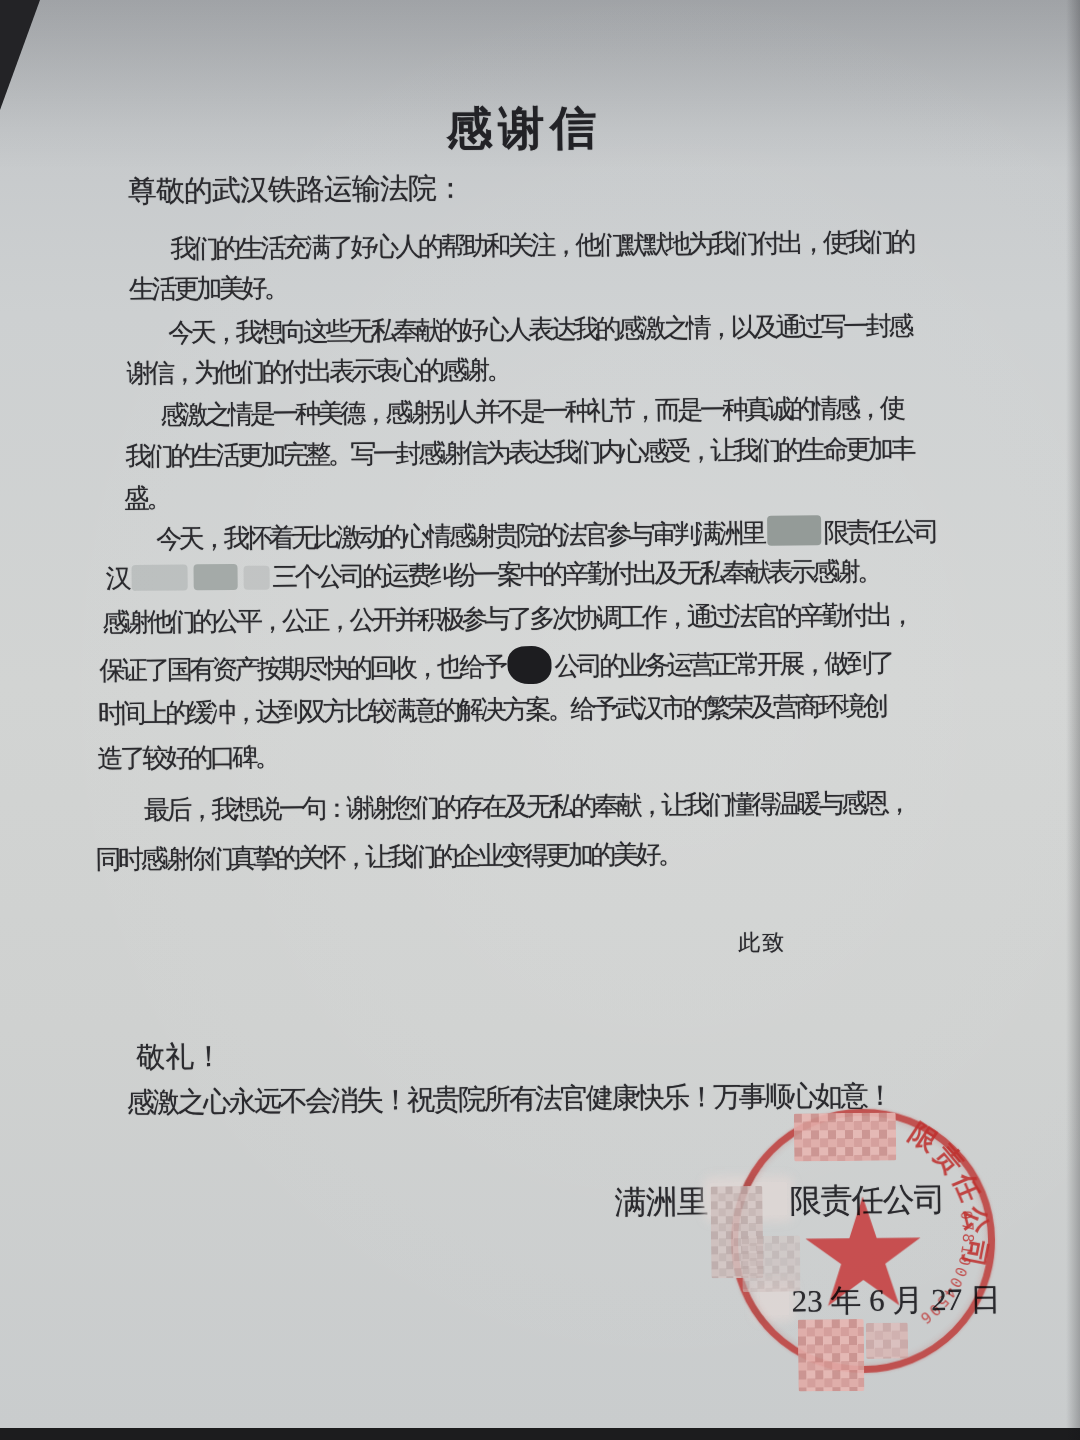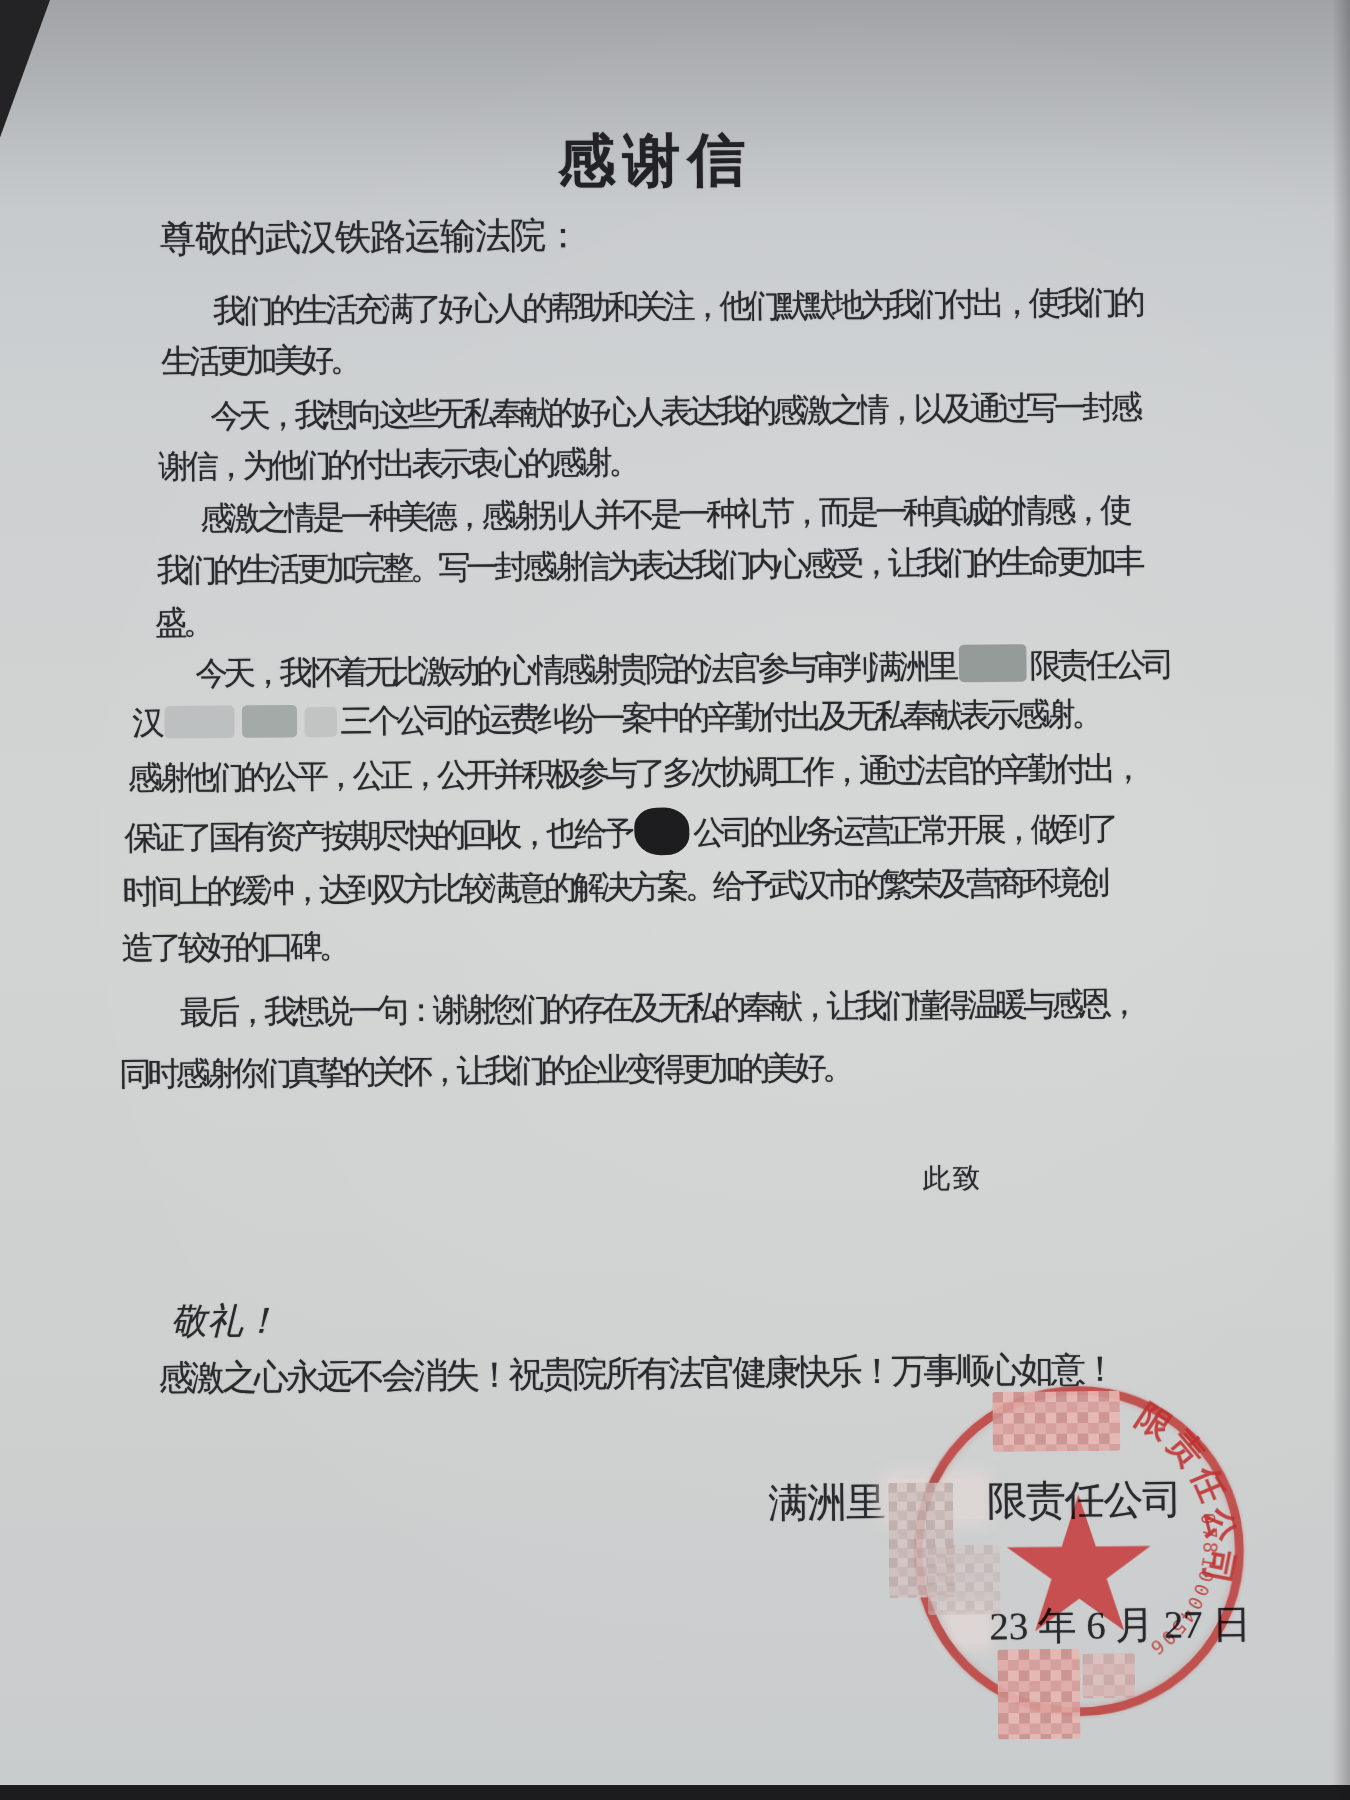--- a/index.html
+++ b/index.html
@@ -123,21 +123,21 @@
     <div class="ln" style="left:100px;top:646px;"><span>保证了国有资产按期尽快的回收，也给予</span><span class="redact redact-black"></span><span>公司的业务运营正常开展，做到了</span></div>
 
     <div class="ln" style="left:98px;top:692px;">时间上的缓冲，达到双方比较满意的解决方案。给予武汉市的繁荣及营商环境创</div>
     <div class="ln" style="left:97px;top:737px;">造了较好的口碑。</div>
 
     <div class="ln" style="left:143px;top:789px;">最后，我想说一句：谢谢您们的存在及无私的奉献，让我们懂得温暖与感恩，</div>
     <div class="ln" style="left:94px;top:838px;">同时感谢你们真挚的关怀，让我们的企业变得更加的美好。</div>
 
     <div class="ln closing" style="left:736px;top:930px;">此致</div>
 
-    <div class="ln salute" style="left:133px;top:1034px;font-style:italic;">敬礼！</div>
+    <div class="ln salute" style="left:133px;top:1034px;">敬礼！</div>
 
     <div class="ln wish" style="left:123px;top:1080px;">感激之心永远不会消失！祝贵院所有法官健康快乐！万事顺心如意！</div>
 
     <div class="ln signature" style="left:610px;top:1182px;"><span>满洲里</span><span class="blurbox blur-signature"></span><span>限责任公司</span></div>
 
     <div class="ln dateline" style="left:752px;top:1283px;"><span class="blurbox blur-date"></span><span>23 年 6 月 27 日</span></div>
 
     <div class="stamp">
       <div class="stamp-ring"></div>
       <div class="stamp-star">★</div>

